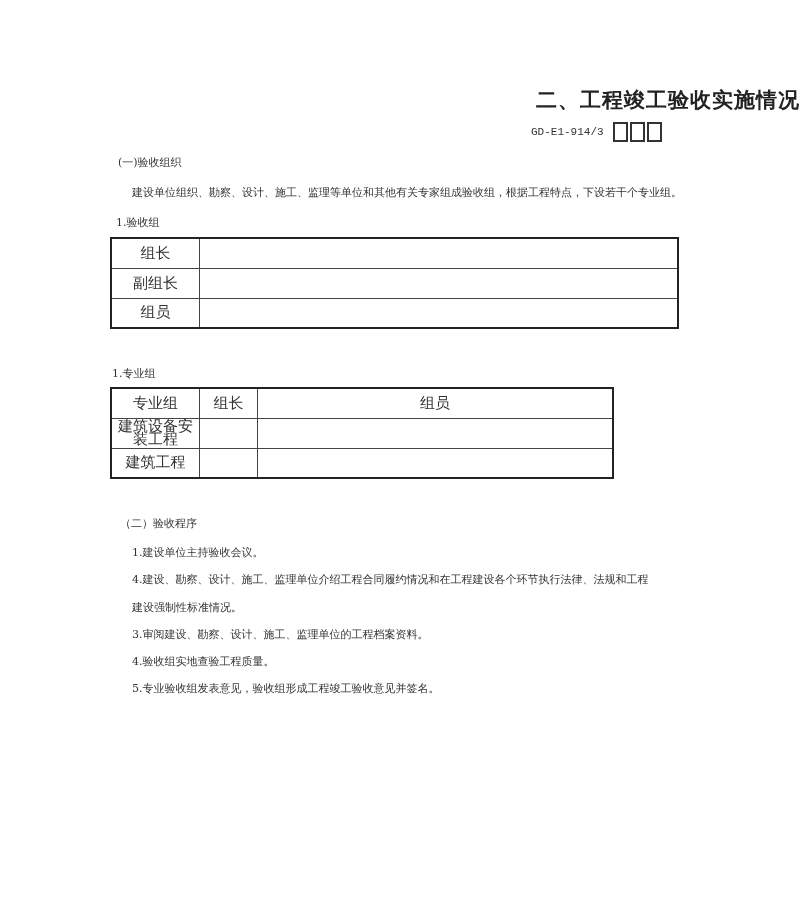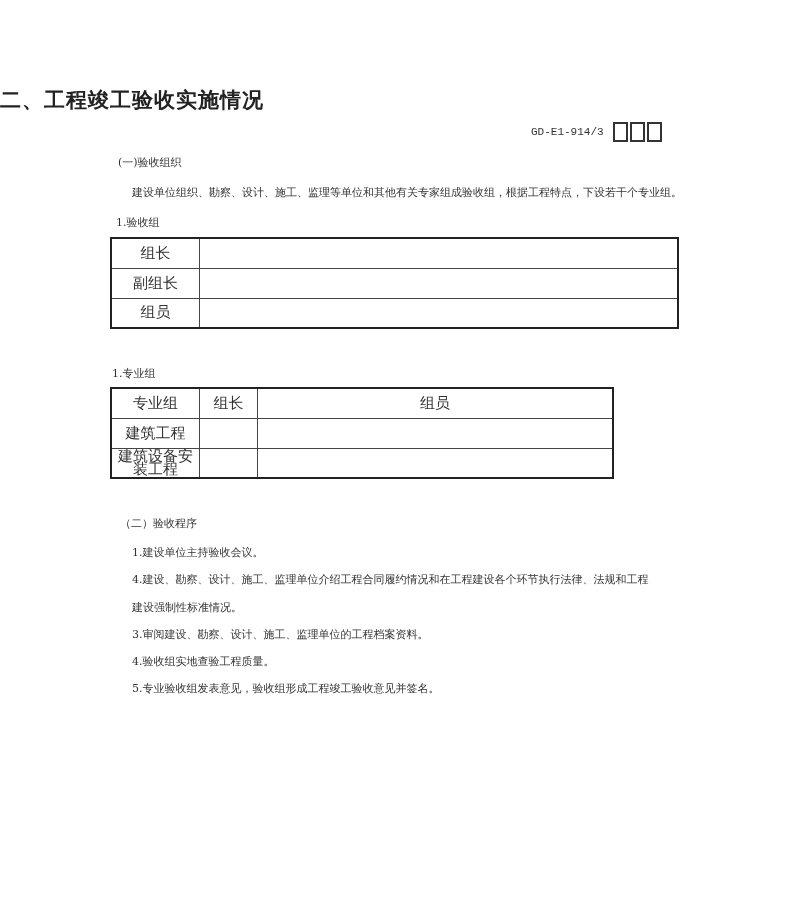--- a/index.html
+++ b/index.html
@@ -1,18 +1,18 @@
 <!DOCTYPE html>
 <html><head>
 <meta charset="utf-8">
 <style>
   html, body { margin: 0; padding: 0; background: #ffffff; }
   body { width: 800px; height: 905px; position: relative; overflow: hidden;
          font-family: "DejaVu Serif", "Liberation Serif", serif; color: #333; }
-  .title { position: absolute; left: 0; top: 86px; width: 800px; text-align: left;
+  .title { position: absolute; left: 0; top: 86px; width: 800px; text-align: right;
            font-family: "DejaVu Sans", "Liberation Sans", sans-serif;
            font-size: 21px; font-weight: bold; color: #222; letter-spacing: 1px; }
   .form-code { position: absolute; left: 531px; top: 120px; height: 24px;
                display: flex; align-items: center; }
   .form-code .code { font-family: "Liberation Mono", "DejaVu Sans Mono", monospace;
                      font-size: 11px; color: #333; margin-right: 7px; }
   .form-code .box { width: 15px; height: 20px; border: 2px solid #333; margin-left: 2px;
                     box-sizing: border-box; }
   .text { position: absolute; font-size: 11px; color: #333; white-space: nowrap; text-align: center; }
   table.grid { position: absolute; border-collapse: collapse; border: 2.5px solid #222; }
@@ -55,26 +55,26 @@
 <div class="text" style="left:112px; top:366px;">1.专业组</div>
 
 <table class="grid" style="left:110px; top:387px; width:504px;">
   <tbody>
       <tr style="height:30px;">
     <td style="width:87px;">专业组</td>
     <td style="width:57px;">组长</td>
     <td>组员</td>
   </tr>
   <tr style="height:30px;">
-    <td>建筑工程</td>
+    <td style="padding:0 2px;">建筑设备安装工程</td>
     <td></td>
     <td></td>
   </tr>
   <tr style="height:30px;">
-    <td style="padding:0 2px;">建筑设备安装工程</td>
+    <td>建筑工程</td>
     <td></td>
     <td></td>
   </tr>
 </tbody>
   </table>
 
 <div class="text" style="left:120px; top:516px;">（二）验收程序</div>
 <div class="text" style="left:132px; top:545px;">1.建设单位主持验收会议。</div>
 <div class="text" style="left:132px; top:572px;">4.建设、勘察、设计、施工、监理单位介绍工程合同履约情况和在工程建设各个环节执行法律、法规和工程</div>
 <div class="text" style="left:132px; top:600px;">建设强制性标准情况。</div>

